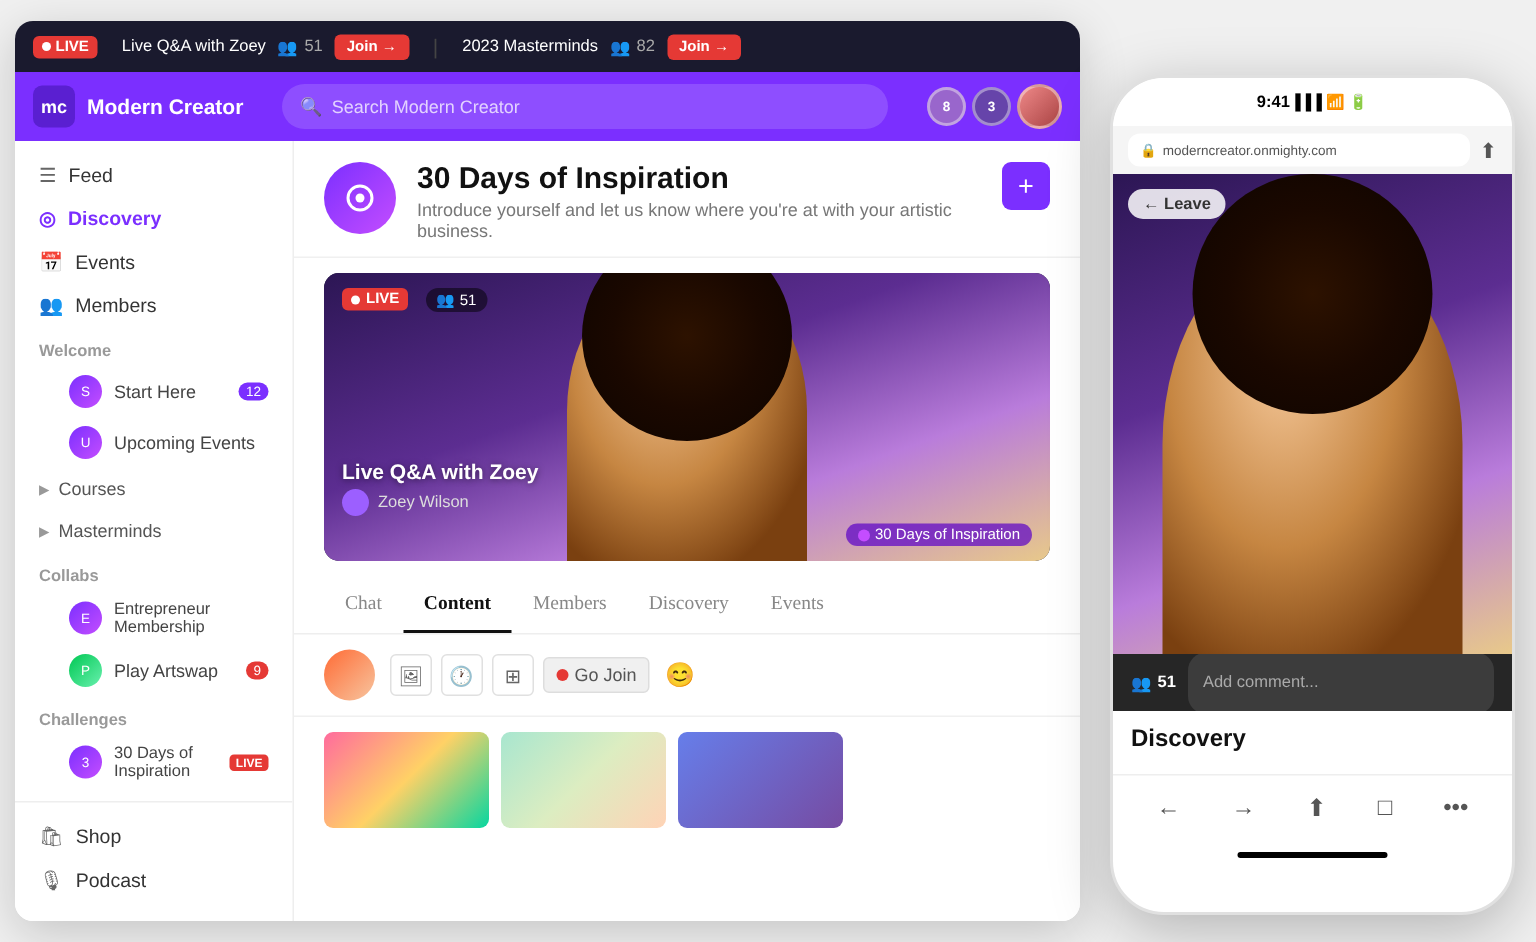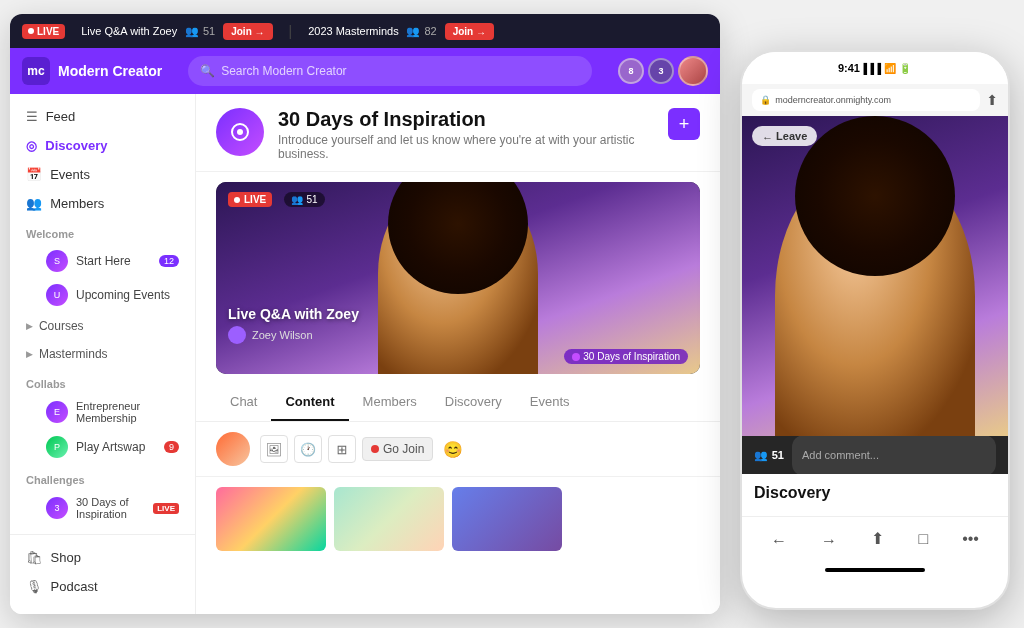--- a/index.html
+++ b/index.html
@@ -292,20 +292,21 @@
       border-bottom: 1px solid #eee;
       padding: 0 20px;
     }
     .tab {
       padding: 10px 14px;
       font-size: 13px;
       color: #888;
       cursor: pointer;
       border-bottom: 2px solid transparent;
       white-space: nowrap;
+      font-family: Liberation Serif, serif;
     }
     .tab.active {
       color: #111;
       font-weight: 600;
       border-bottom-color: #111;
     }
 
     
     .composer {
       display: flex; align-items: center;

